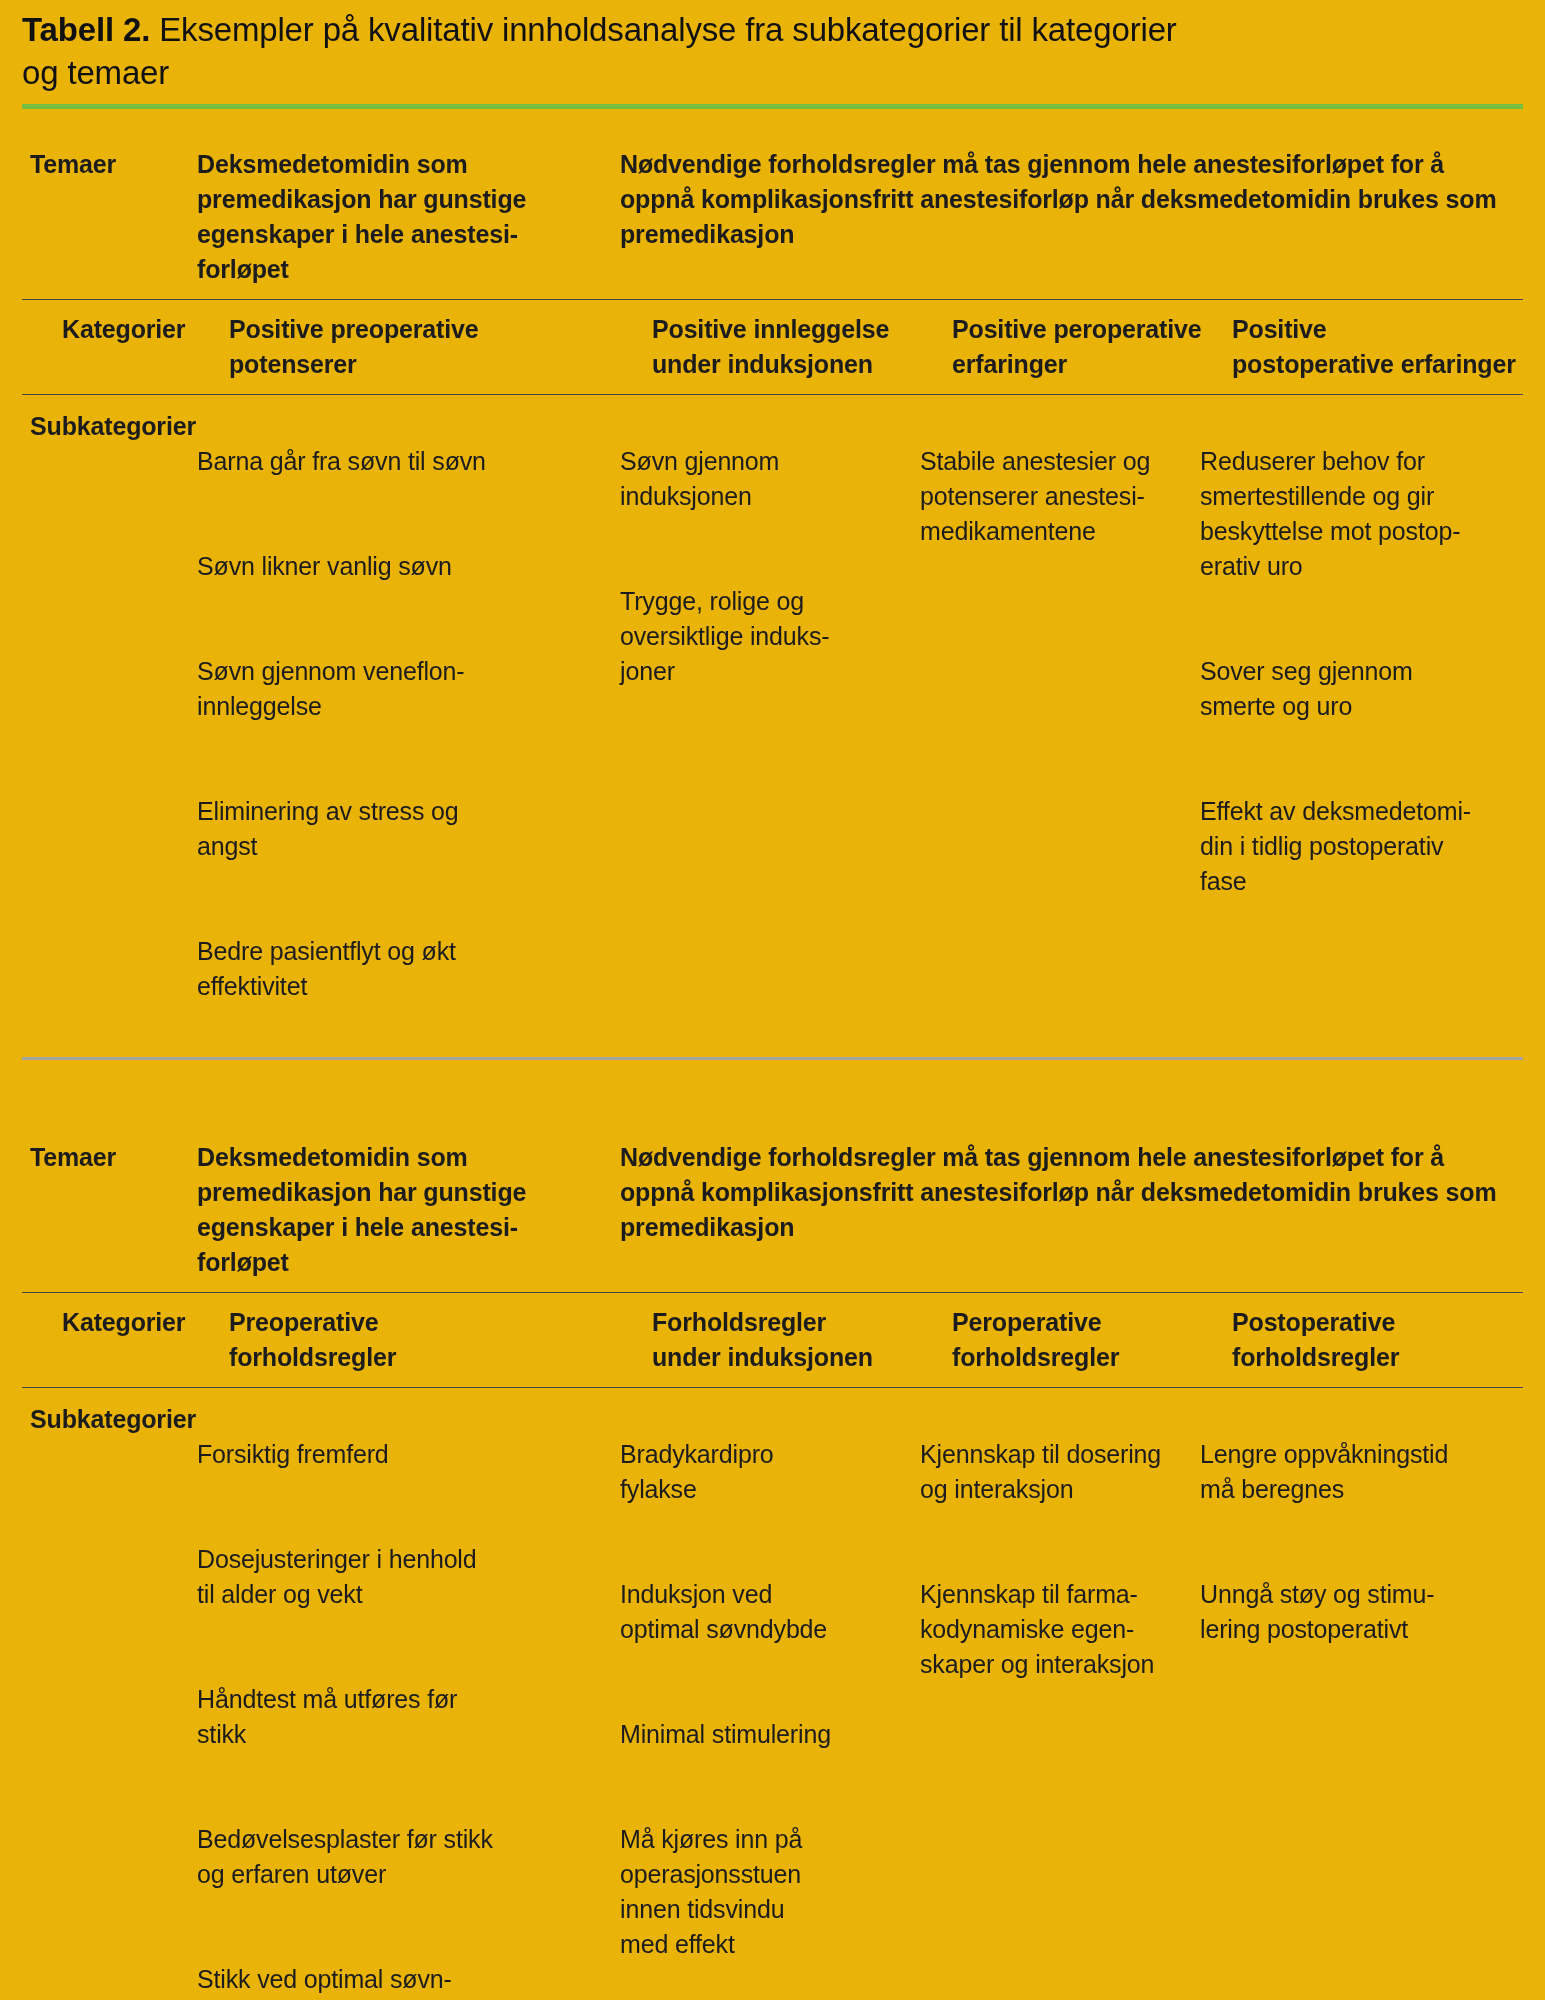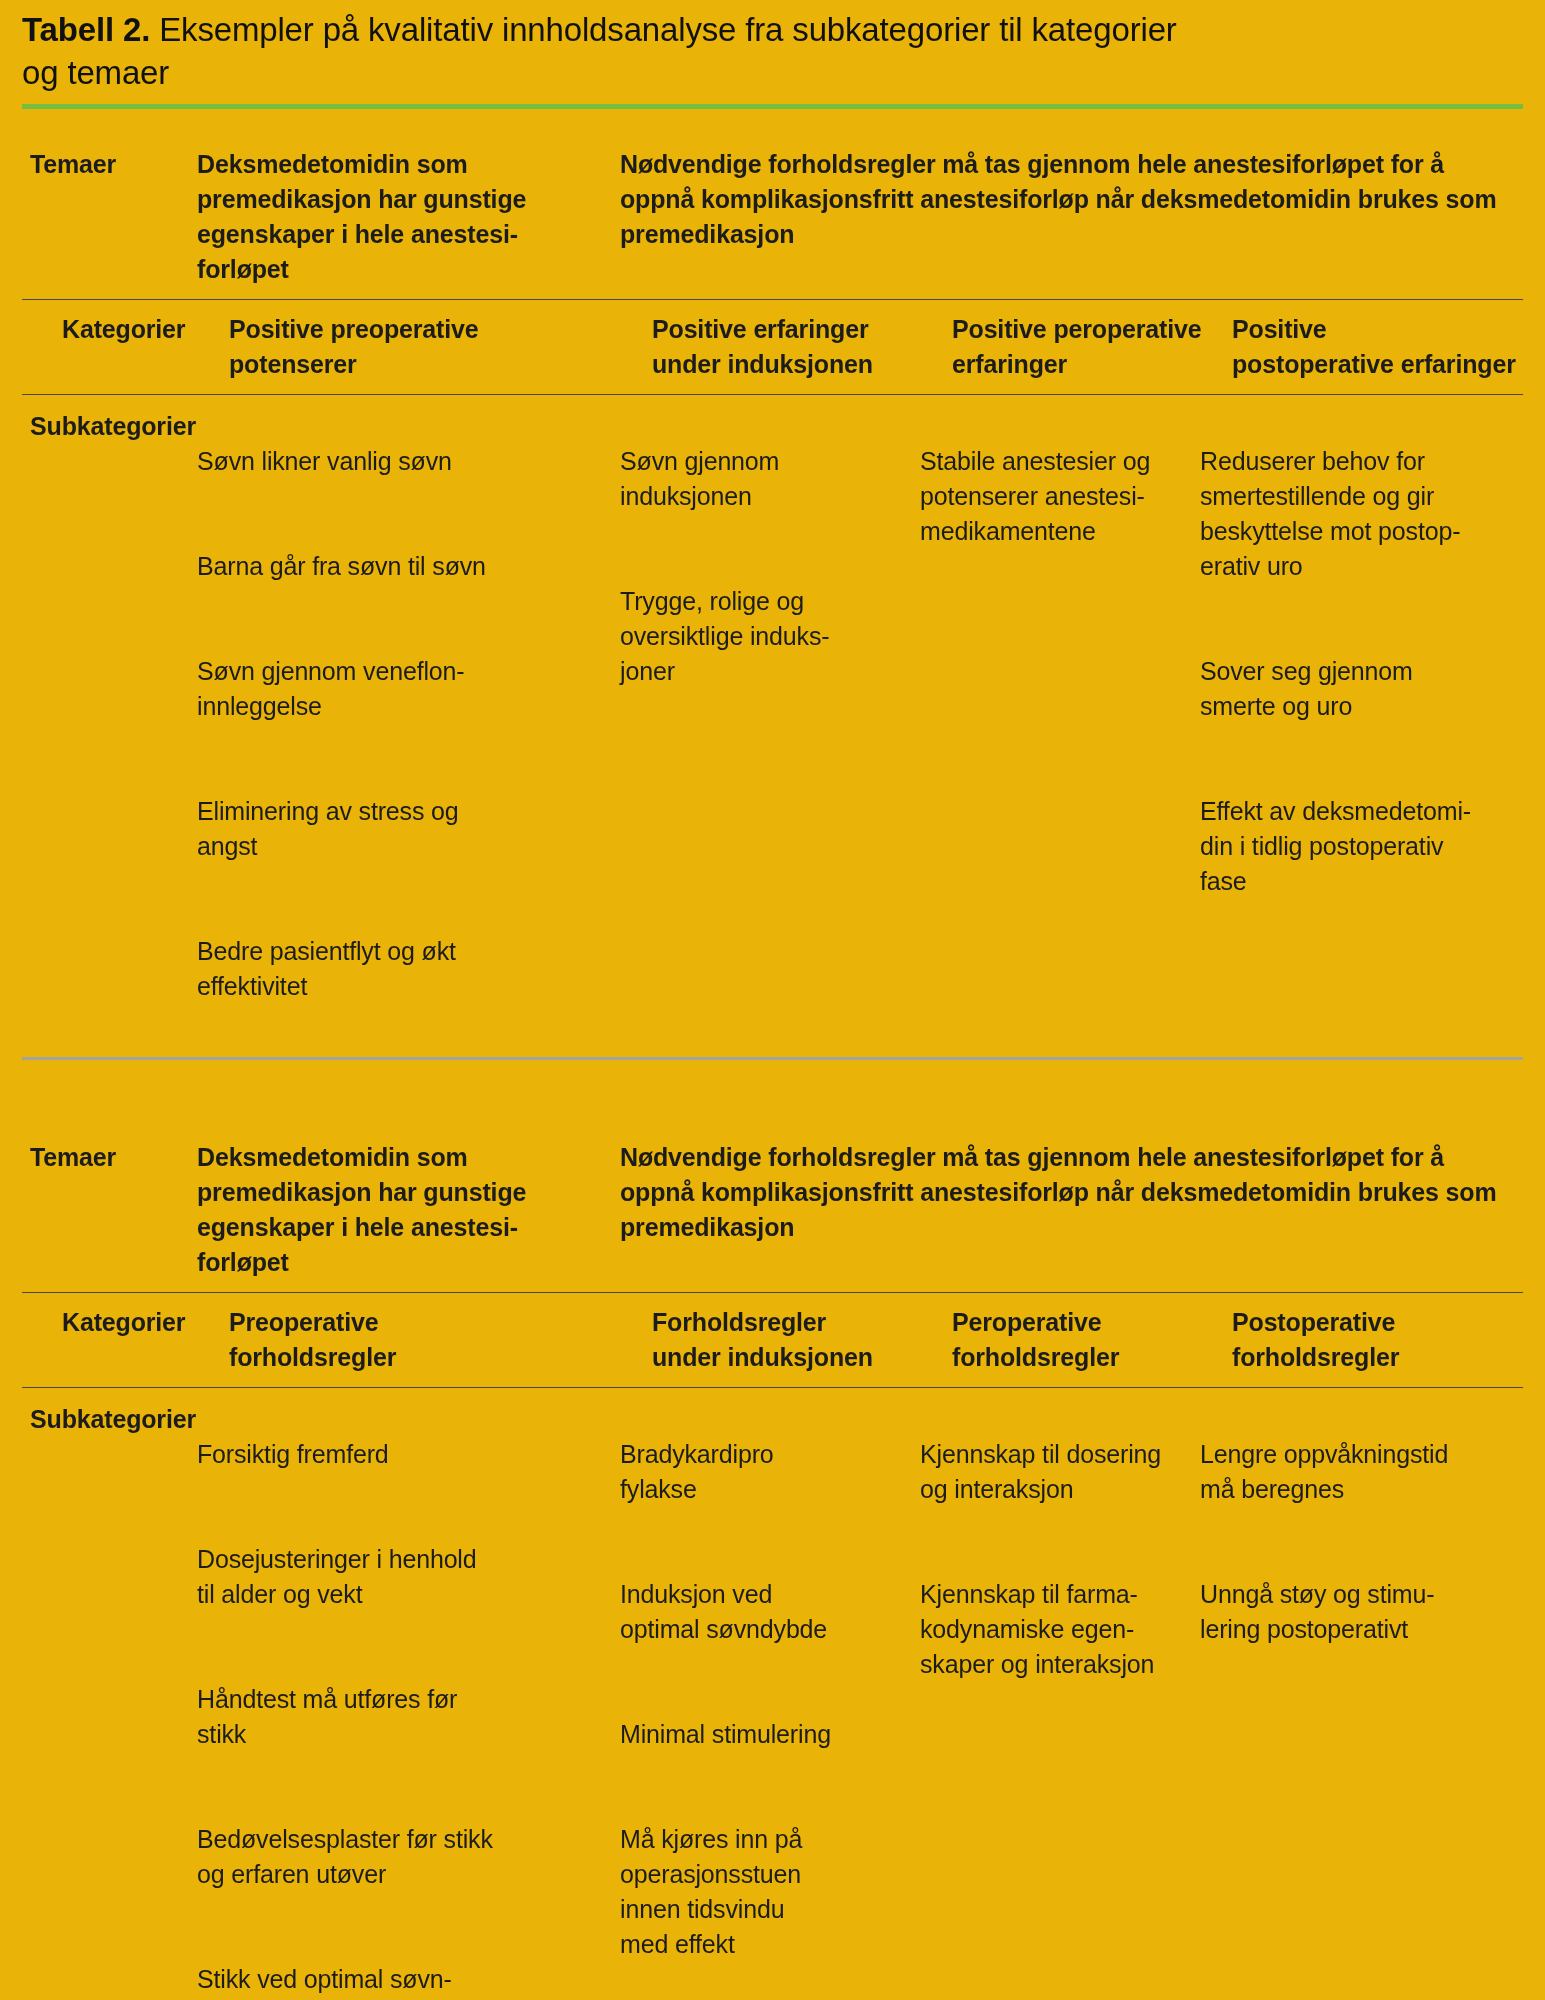--- a/index.html
+++ b/index.html
@@ -56,34 +56,34 @@
 egenskaper i hele anestesi-
 forløpet</div>
         <div class="cell bold span3">Nødvendige forholdsregler må tas gjennom hele anestesiforløpet for å oppnå komplikasjonsfritt anestesiforløp når deksmedetomidin brukes som premedikasjon</div>
       </div>
       <div class="rule thin"></div>
 
       <div class="grid row-kat">
         <div class="cell label">Kategorier</div>
         <div class="cell bold">Positive preoperative
 potenserer</div>
-        <div class="cell bold">Positive erfaringer
+        <div class="cell bold">Positive innleggelse
 under induksjonen</div>
         <div class="cell bold">Positive peroperative
 erfaringer</div>
         <div class="cell bold">Positive
 postoperative erfaringer</div>
       </div>
       <div class="rule thin"></div>
 
       <div class="grid row-sub">
         <div class="cell label">Subkategorier</div>
         <div class="cell">
+          <p>Barna går fra søvn til søvn</p>
           <p>Søvn likner vanlig søvn</p>
-          <p>Barna går fra søvn til søvn</p>
           <p>Søvn gjennom veneflon-
 innleggelse</p>
           <p>Eliminering av stress og
 angst</p>
           <p>Bedre pasientflyt og økt
 effektivitet</p>
         </div>
         <div class="cell">
           <p>Søvn gjennom
 induksjonen</p>

